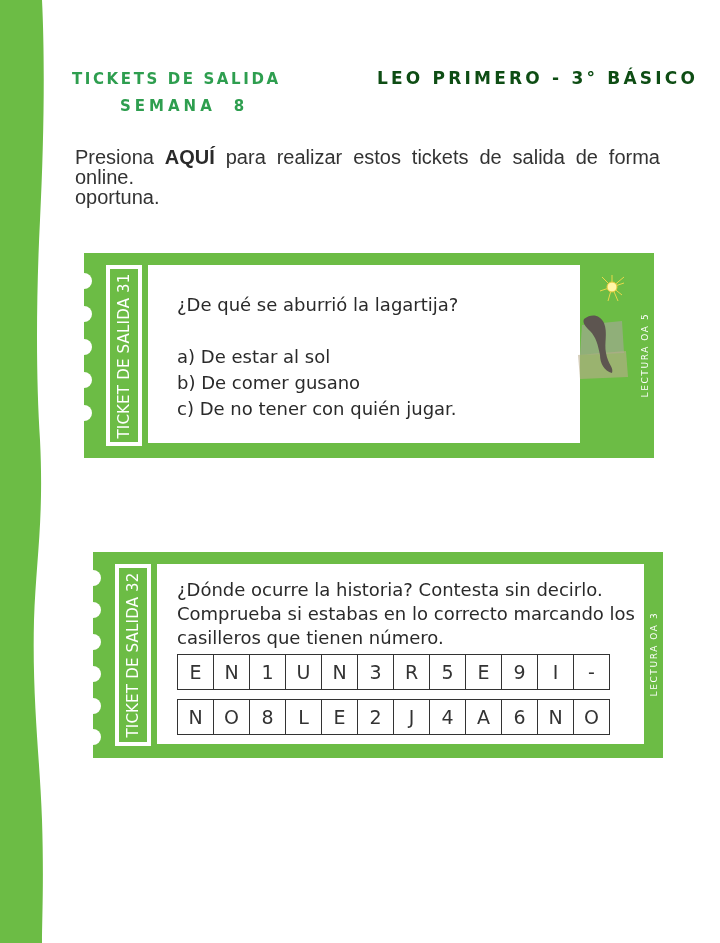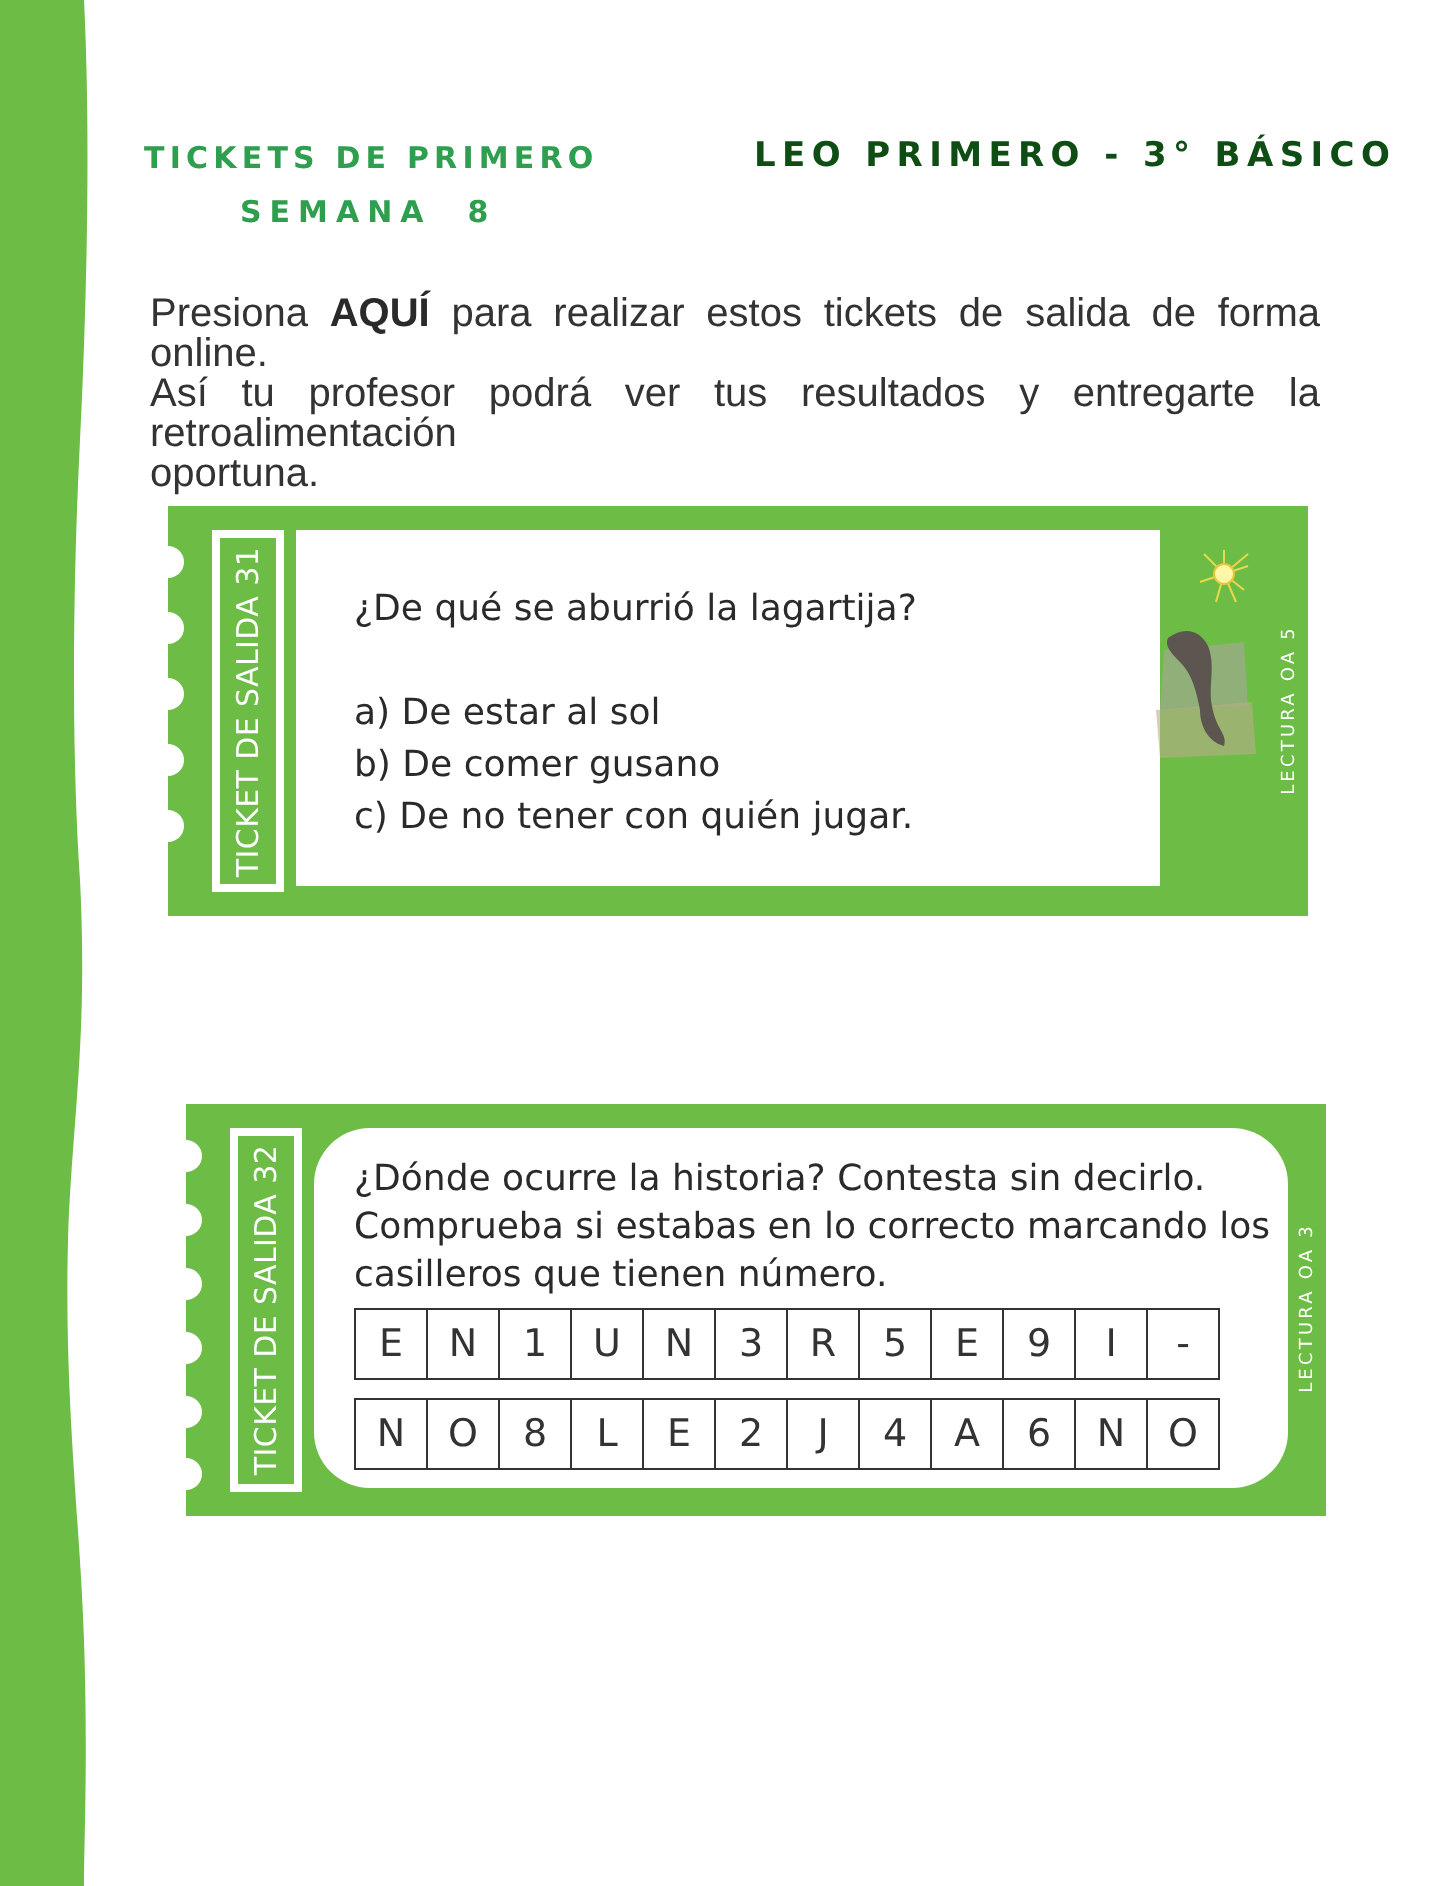--- a/index.html
+++ b/index.html
@@ -24,30 +24,29 @@
   .lizard { position: absolute; }
 </style>
 </head>
 <body>
 
 <svg class="side-wave" viewBox="0 0 60 943" preserveAspectRatio="none">
   <path d="M0,0 L42,0 C45,60 44,140 40,220 C36,300 36,380 40,440 C44,520 36,560 34,620 C32,700 40,760 42,820 C44,880 42,920 42,943 L0,943 Z" fill="#6cbc45"></path>
 </svg>
 
 <div class="hdr-left">
-  <div>TICKETS  DE  PRIMERO</div>
+  <div>TICKETS  DE  SALIDA</div>
   <div>
     <span class="wk">SEMANA</span><span class="num">8</span>
   </div>
 </div>
 <div class="hdr-right">LEO  PRIMERO  -  3° BÁSICO</div>
 
 <div class="intro">
   <span class="l1"><span>Presiona </span><b style="cursor:pointer">AQUÍ</b><span> para realizar estos tickets de salida de forma online.</span></span>
-  <span style="display:block">Así  tu profesor podrá ver tus resultados y entregarte la retroalimentación</span>
   <span style="display:block">oportuna.</span>
 </div>
 
 <div class="ticket" style="left:84px; top:253px; width:570px; height:205px;">
   <svg class="notches" viewBox="0 0 12 205" preserveAspectRatio="none">
     <circle cx="1" cy="28" r="8" fill="#fff"></circle>
       <circle cx="1" cy="61" r="8" fill="#fff"></circle>
       <circle cx="1" cy="94" r="8" fill="#fff"></circle>
     <circle cx="1" cy="127" r="8" fill="#fff"></circle>
       <circle cx="1" cy="160" r="8" fill="#fff"></circle>
@@ -85,21 +84,21 @@
     <circle cx="1" cy="26" r="8" fill="#fff"></circle>
       <circle cx="1" cy="58" r="8" fill="#fff"></circle>
       <circle cx="1" cy="90" r="8" fill="#fff"></circle>
     <circle cx="1" cy="122" r="8" fill="#fff"></circle>
       <circle cx="1" cy="154" r="8" fill="#fff"></circle>
       <circle cx="1" cy="185" r="8" fill="#fff"></circle>
   </svg>
   <div class="stub" style="left:22px; top:12px; width:36px; height:182px;">
     <div class="stub-text">TICKET DE SALIDA 32</div>
   </div>
-  <div class="inner" style="left:64px; top:12px; width:487px; height:180px;border-radius:28px;">
+  <div class="inner" style="left:64px; top:12px; width:487px; height:180px;">
     <div class="q" style="left:20px; top:14px;">¿Dónde ocurre la historia? Contesta sin decirlo.</div>
     <div class="q" style="left:20px; top:38px;">Comprueba si estabas en lo correcto marcando los</div>
     <div class="q" style="left:20px; top:62px;">casilleros que tienen número.</div>
     <div class="grid" style="left:20px; top:90px;">
       <div class="cell">E</div>
       <div class="cell">N</div>
       <div class="cell">1</div>
       <div class="cell">U</div>
       <div class="cell">N</div>
       <div class="cell">3</div>

